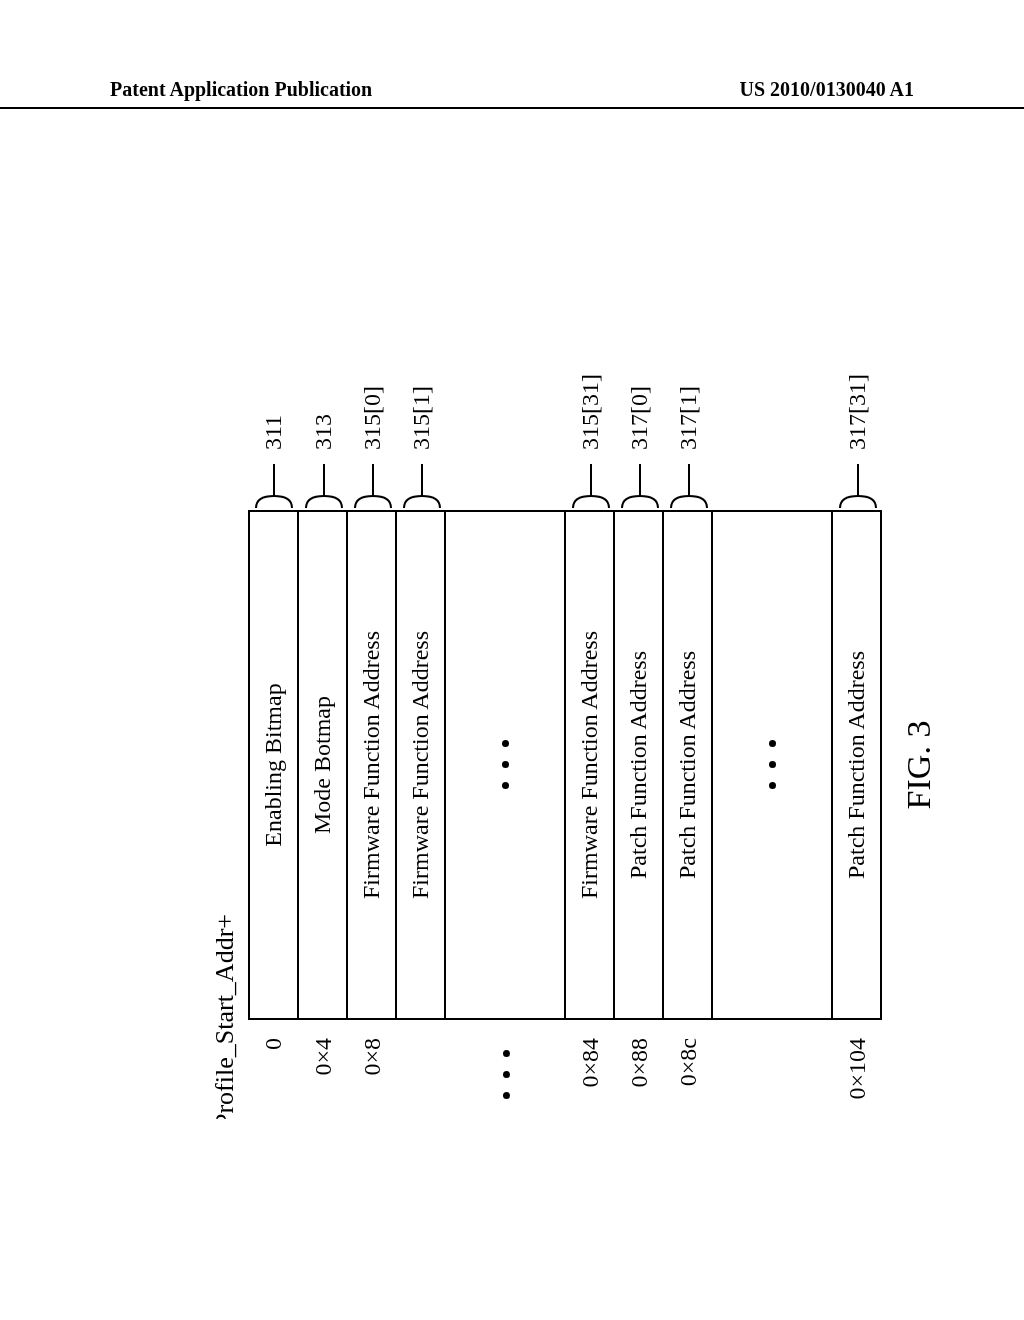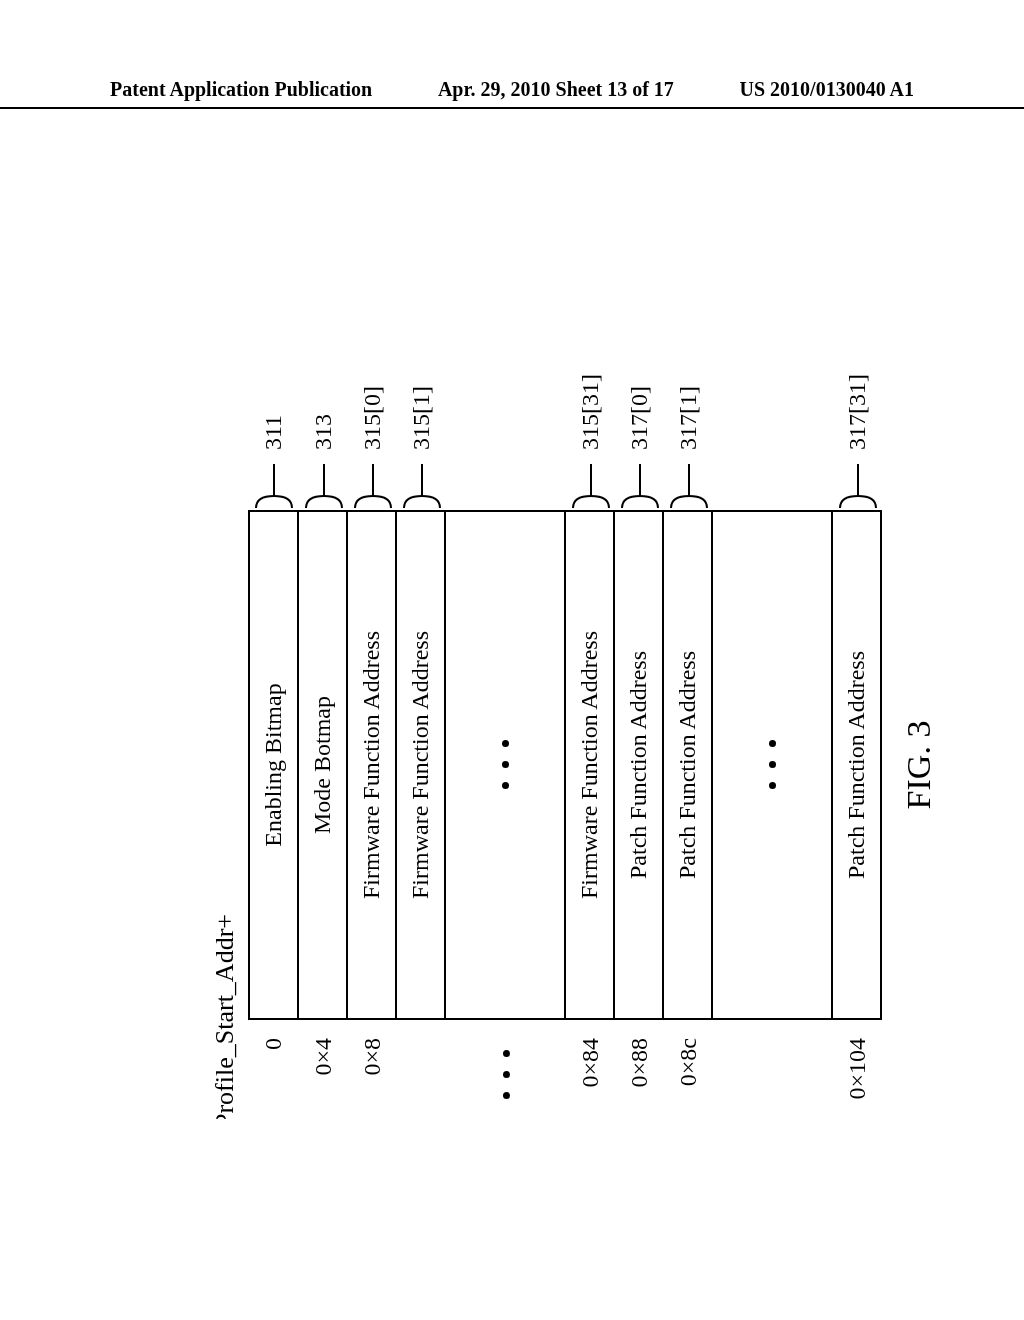--- a/index.html
+++ b/index.html
@@ -120,21 +120,20 @@
     margin-left: 0;
   }
 </style>
 </head>
 <body>
 
 <div class="page">
 
   <div class="header">
     <span class="left">Patent Application Publication</span>
-    <span class="center">Apr. 29, 2010  Sheet 13 of 17</span>
     <span class="right">US 2010/0130040 A1</span>
   </div>
 
   <div class="figure-group">
     <div class="fig-inner">
 
       <div class="profile-label">Profile_Start_Addr+</div>
 
       <div class="memrow">
         <div class="offset-col">0</div>

